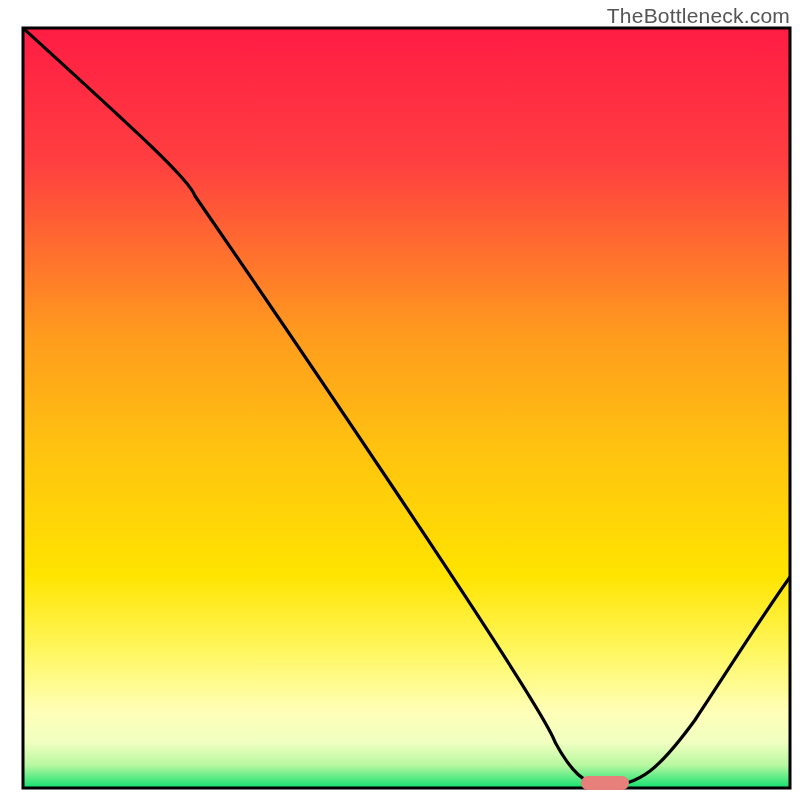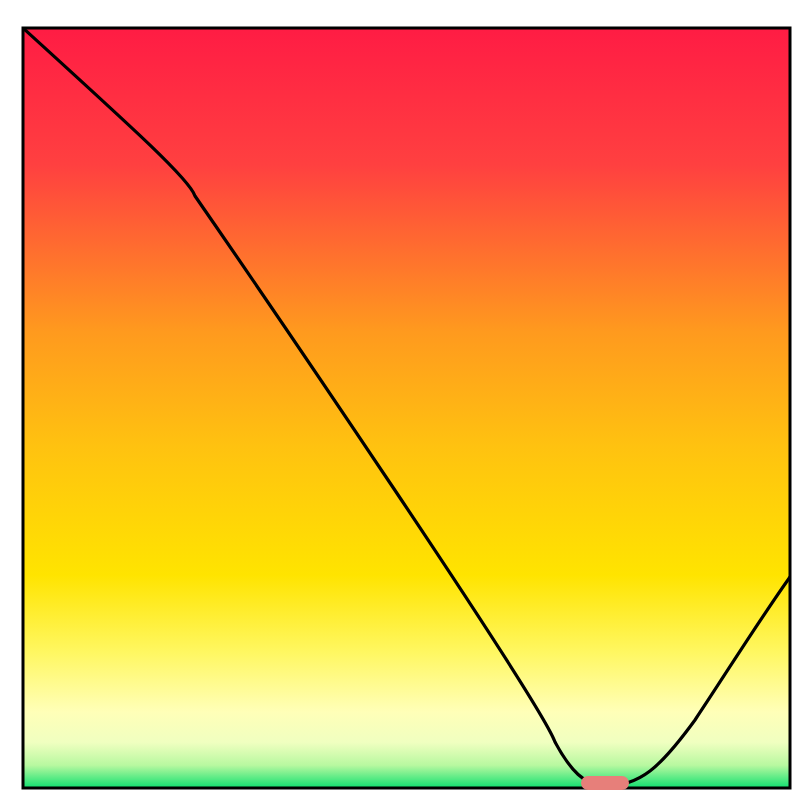--- a/index.html
+++ b/index.html
@@ -25,20 +25,21 @@
     z-index: 3;
   }
   svg {
     display: block;
   }
 </style>
 </head>
 <body>
 
 <div class="container">
+  <div class="watermark">TheBottleneck.com</div>
 
   <svg width="800" height="800" viewBox="0 0 800 800">
     <defs>
       <linearGradient id="bg" x1="0" y1="0" x2="0" y2="1">
         <stop offset="0%" stop-color="#ff1c44"></stop>
         <stop offset="18%" stop-color="#ff4040"></stop>
         <stop offset="40%" stop-color="#ff9a1e"></stop>
         <stop offset="55%" stop-color="#ffc210"></stop>
         <stop offset="72%" stop-color="#ffe400"></stop>
         <stop offset="82%" stop-color="#fff760"></stop>

